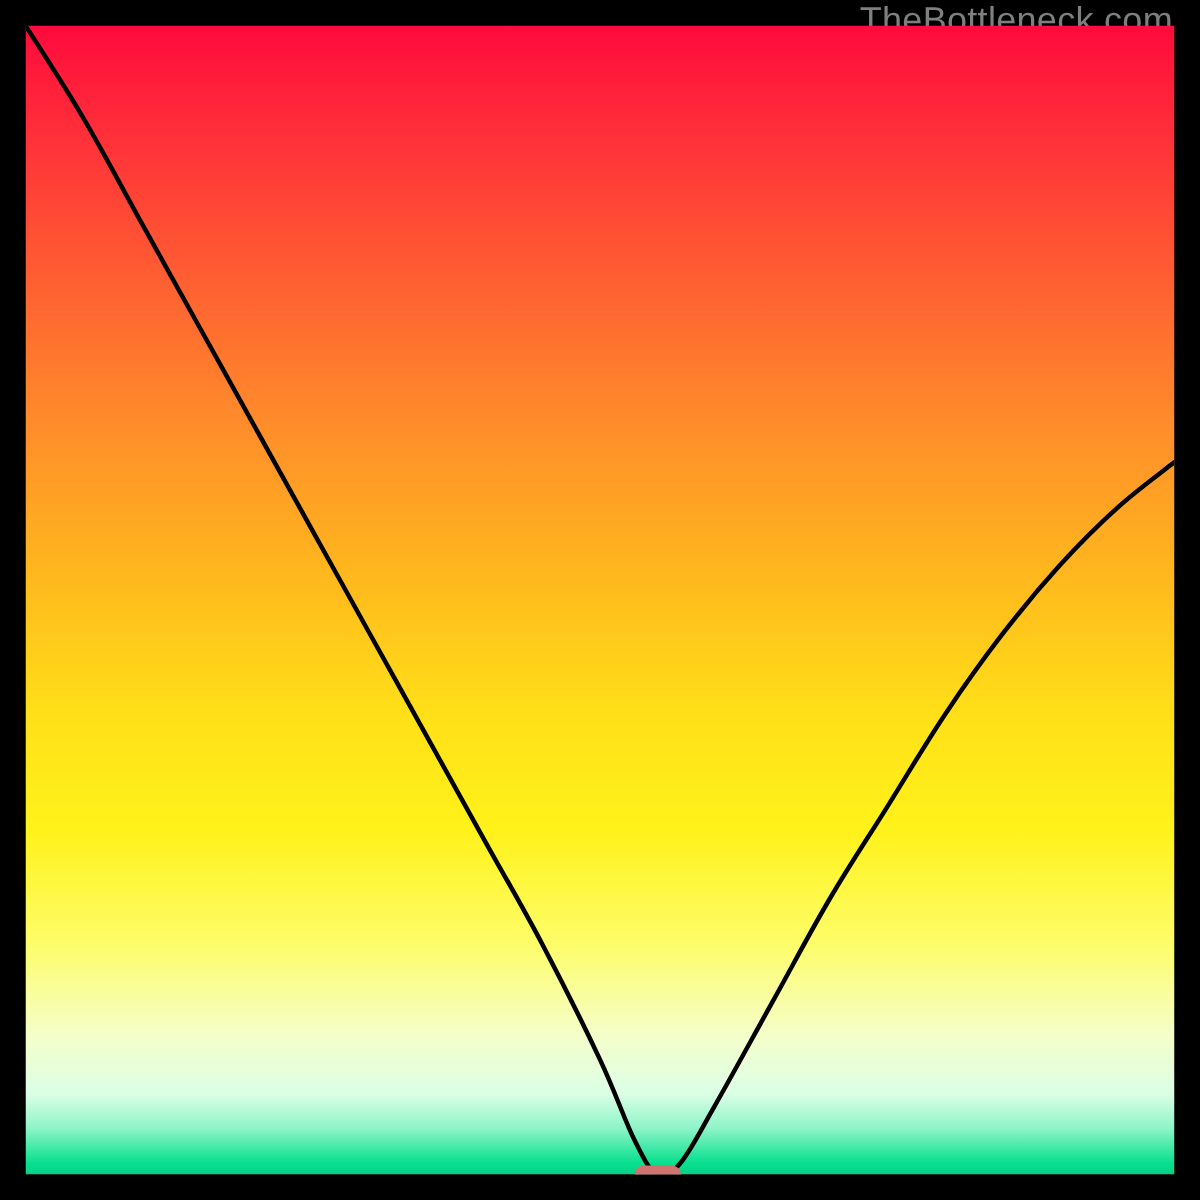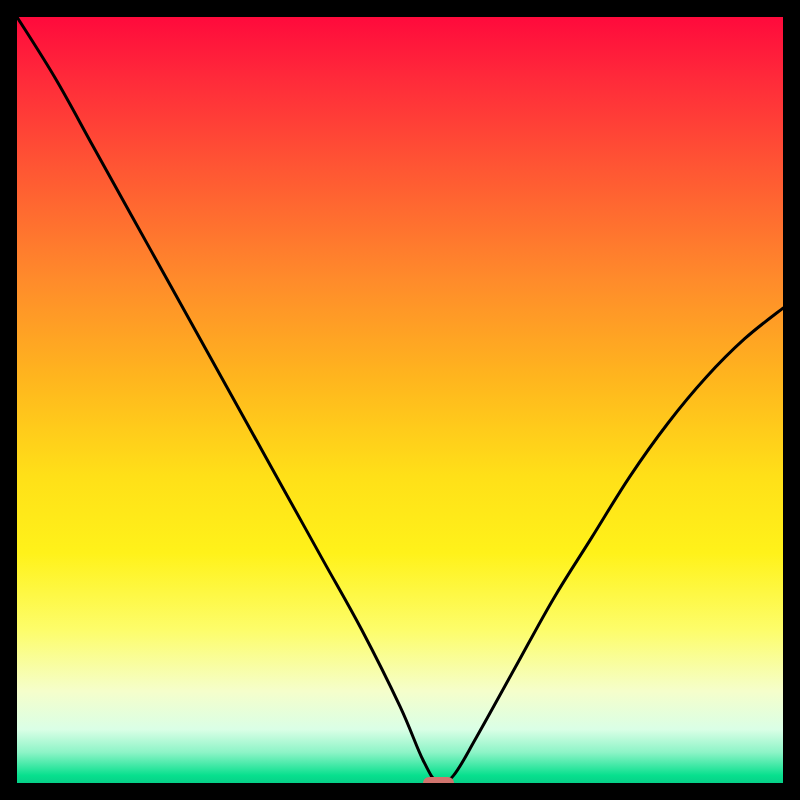--- a/index.html
+++ b/index.html
@@ -64,20 +64,21 @@
     font-size: 24px;
     font-weight: 500;
     letter-spacing: 0.2px;
     user-select: none;
   }
 </style>
 </head>
 <body>
 
 <div class="chart-container">
+  <div class="watermark">TheBottleneck.com</div>
   <div class="plot-area">
     <div class="gradient-bg"></div>
     <svg class="curve-svg" viewBox="0 0 766 766" preserveAspectRatio="none">
       <path id="curve-path" fill="none" stroke="#000" stroke-width="3" stroke-linejoin="round" stroke-linecap="round" d="M 0 0 C 6.894 11.030399999999995, 24.512000000000004 37.84039999999997, 38.300000000000004 61.27999999999997 C 52.08800000000001 84.71959999999999, 62.81200000000001 105.40160000000003, 76.60000000000001 130.22000000000003 C 90.388 155.03840000000002, 101.112 174.34159999999997, 114.89999999999999 199.15999999999997 C 128.688 223.97839999999997, 139.412 243.28159999999997, 153.20000000000002 268.09999999999997 C 166.98800000000003 292.91839999999996, 177.71200000000002 312.22159999999997, 191.5 337.03999999999996 C 205.28799999999998 361.85839999999996, 216.012 381.1616, 229.79999999999998 405.98 C 243.58799999999997 430.7984, 254.31199999999995 450.1016, 268.09999999999997 474.92 C 281.888 499.7384, 292.612 519.0416, 306.40000000000003 543.86 C 320.18800000000005 568.6784, 330.912 586.6028, 344.7 612.8 C 358.488 638.9971999999999, 371.9696 665.9603999999999, 383 689.4 C 394.0304 712.8396, 399.086 729.232, 405.98 743.02 C 412.874 756.808, 415.7848 763.2424, 421.3 766 C 426.8152 768.7576, 429.72599999999994 766.6128, 436.61999999999995 758.34 C 443.51399999999995 750.0672000000001, 448.5695999999999 739.3431999999999, 459.59999999999997 720.04 C 470.6304 700.7368, 484.112 675.9184, 497.90000000000003 651.1 C 511.68800000000005 626.2816, 522.4119999999999 605.5996, 536.1999999999999 582.16 C 549.9879999999999 558.7203999999999, 560.712 542.9408, 574.5 520.88 C 588.288 498.8192, 599.0120000000001 480.282, 612.8000000000001 459.59999999999997 C 626.5880000000001 438.91799999999995, 637.312 423.9044, 651.1 405.98 C 664.888 388.0556, 675.612 375.1868, 689.4 360.02 C 703.188 344.85319999999996, 713.9119999999999 334.1292, 727.6999999999999 321.72 C 741.4879999999999 309.31080000000003, 759.106 296.5952, 766 291.08"></path>
     </svg>
     <div id="marker" class="marker" style="left: 405.98px; top: 760px; width: 30.64px;"></div>
   </div>
 </div>
 
 </body></html>

